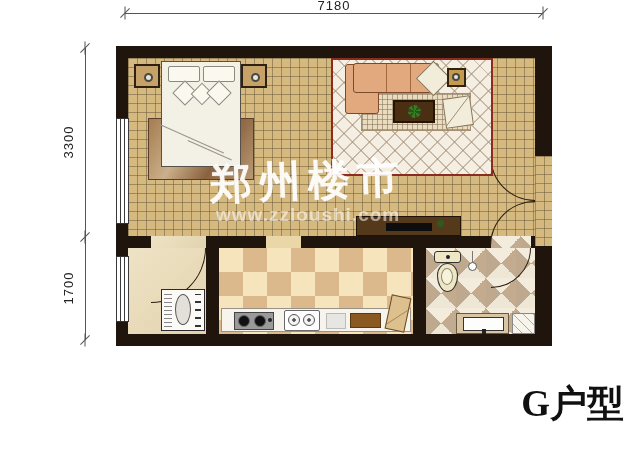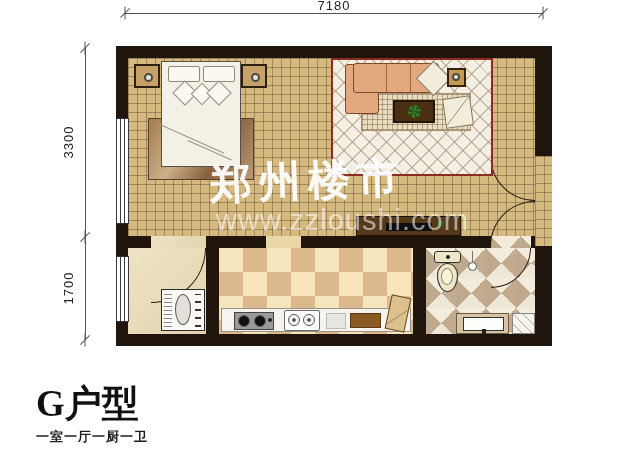--- a/index.html
+++ b/index.html
@@ -37,23 +37,23 @@
   
   .wood{background:#c6a268;border:2px solid #2e2012;box-sizing:border-box;}
   .knob{background:#e8e4d8;border:2px solid #4a4a44;border-radius:50%;box-sizing:border-box;}
   .salmon{background:#e2a87e;border:1.5px solid #7a4a2a;box-sizing:border-box;border-radius:3px;}
   .whitepiece{background:#f2ecdb;border:1.5px solid #857458;box-sizing:border-box;}
   .counter{background:#f6f4ec;border:1px solid #979286;box-sizing:border-box;}
   
   .wm-brand{font-family:"Liberation Serif",serif;font-weight:bold;font-size:42px;line-height:1;
     color:rgba(255,255,255,.85);letter-spacing:7px;transform:rotate(-2deg);
     text-shadow:0 0 1px rgba(255,255,255,.6);white-space:nowrap;}
-  .wm-url{font-weight:normal;font-size:29px;color:rgba(255,255,255,.55);letter-spacing:1px;white-space:nowrap;}
+  .wm-url{font-weight:bold;font-size:19px;color:rgba(255,255,255,.55);letter-spacing:1px;white-space:nowrap;}
   
-  .cap{text-align:left;}
+  .cap{text-align:right;}
   .cap-title{font-family:"Liberation Serif",serif;font-size:37px;line-height:1.1;color:#101010;font-weight:600;}
   .cap-sub{font-size:13px;font-weight:bold;color:#1c1c1c;letter-spacing:1px;margin-top:3px;}
   .cap-area{font-size:17px;color:#1c1c1c;margin-top:3px;}
 </style>
 </head>
 <body>
 
 <div class="stage">
 
   <div class="abs dim-label" style="left:125px;top:-2px;width:418px;text-align:center;">7180</div>
@@ -158,16 +158,15 @@
       <div class="abs" style="left:25px;top:15px;width:4px;height:5px;background:#222;"></div>
     </div>
     <div class="abs" style="left:396px;top:267px;width:23px;height:21px;background:#f7f4ec;border:1px solid #888;box-sizing:border-box;background-image:repeating-linear-gradient(45deg,transparent 0 6px,#aaa 6px 7px);"></div>
   </div>
 
   <div class="abs wm-brand" style="left:210px;top:160px;z-index:30;pointer-events:none;">郑州楼市</div>
   <div class="abs wm-url" style="left:216px;top:204px;z-index:30;pointer-events:none;">www.zzloushi.com</div>
 
   <div class="abs cap" style="left:36px;right:0;top:384px;">
     <div class="cap-title">G户型</div>
-    <div class="cap-sub">一室一厅一厨一卫</div>
   </div>
 
 </div>
 
 </body></html>

